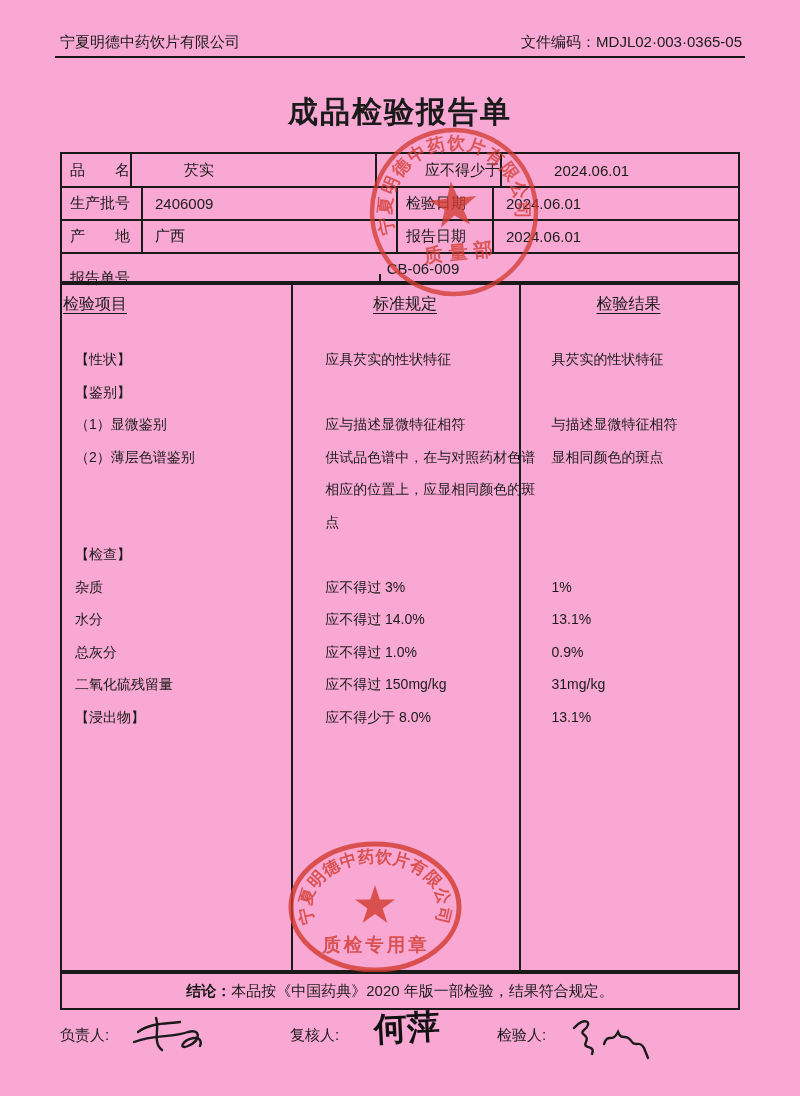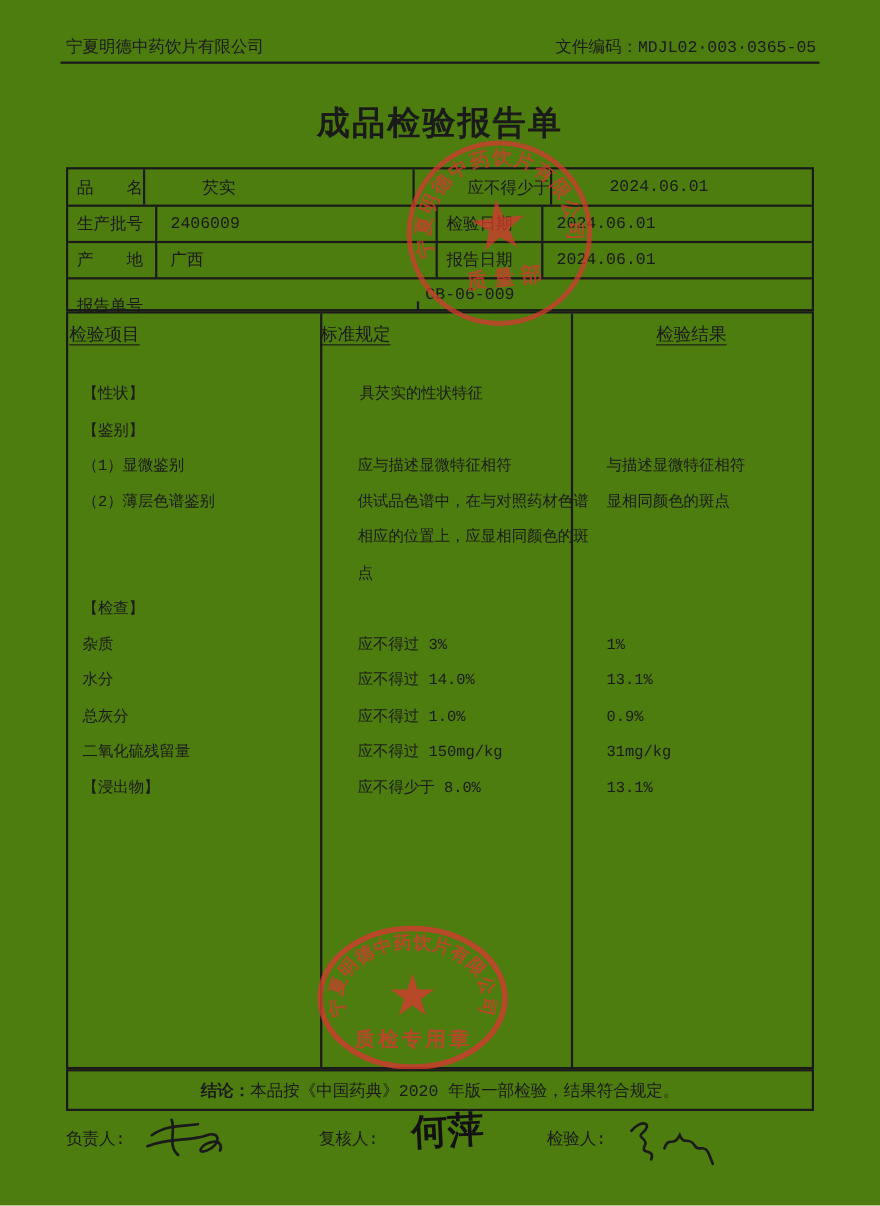--- a/index.html
+++ b/index.html
@@ -1,18 +1,18 @@
 <!DOCTYPE html>
 <html><head>
 <meta charset="utf-8">
 <style>
   html,body{margin:0;padding:0;background:#fff;}
   .page{
-    position:relative;width:800px;height:1096px;background:#4d7c0f;overflow:hidden;
-    font-family:Liberation Mono, monospace;color:#1a1a1a;
+    position:relative;width:800px;height:1096px;background:#f9a8d4;overflow:hidden;
+    font-family:Liberation Sans, sans-serif;color:#1a1a1a;
   }
   .abs{position:absolute;}
   
   .company{left:60px;top:33px;font-size:15px;}
   .doccode{right:58px;top:33px;font-size:15px;}
   .hrule{left:55px;top:56px;width:690px;height:2px;background:#1a1a1a;}
   .title{left:0;top:92px;width:800px;text-align:center;font-size:30px;font-weight:bold;letter-spacing:2px;}
   
   .info-table{left:60px;top:152px;width:680px;height:131px;border:2px solid #1a1a1a;box-sizing:border-box;}
   .irow{display:flex;box-sizing:border-box;border-bottom:2px solid #1a1a1a;}
@@ -27,21 +27,21 @@
   .w-rb{width:377px;padding-left:6px;}
   .h34{height:34px;gap:40px;} .h33{height:33px;} .h31{height:29px;}
   
   .main-table{left:60px;top:283px;width:680px;height:689px;border:2px solid #1a1a1a;box-sizing:border-box;}
   .vdiv{position:absolute;top:0;bottom:0;width:2px;background:#1a1a1a;}
   .vdiv.d1{left:229px;} .vdiv.d2{left:457px;}
   .thead{display:flex;height:58px;box-sizing:border-box;padding-top:9px;font-size:16px;}
   .thc{box-sizing:border-box;}
   .thc u{text-decoration:underline;text-underline-offset:4px;}
   .th-item{width:229px;padding-left:1px;text-align:left;}
-  .th-standard{width:228px;text-align:left;}
+  .th-standard{width:228px;text-align:center;}
   .th-result{width:219px;text-align:center;}
   .trow{display:flex;}
   .tcell{box-sizing:border-box;font-size:14px;line-height:32.5px;min-height:32.5px;}
   .c-item{width:252px;padding-left:13px;}
   .c-standard{width:228px;padding-left:13px;white-space:pre-line;}
   .c-result{width:201px;padding-left:13px;}
   
   .conclusion{left:60px;top:972px;width:680px;height:38px;border:2px solid #1a1a1a;box-sizing:border-box;
     display:flex;align-items:center;justify-content:center;font-size:15px;}
   .conclusion b{font-weight:bold;}
@@ -95,20 +95,21 @@
     <div class="vdiv d2"></div>
 
     <div class="thead">
       <div class="thc th-item"><u>检验项目</u></div>
       <div class="thc th-standard"><u>标准规定</u></div>
       <div class="thc th-result"><u>检验结果</u></div>
     </div>
 
     <div class="trow">
       <div class="tcell c-item">【性状】</div>
+      <div class="tcell c-standard">应具芡实的性状特征</div>
       <div class="tcell c-result">具芡实的性状特征</div>
     </div>
     <div class="trow">
       <div class="tcell c-item">【鉴别】</div>
       <div class="tcell c-standard"></div>
       <div class="tcell c-result"></div>
     </div>
     <div class="trow">
       <div class="tcell c-item">（1）显微鉴别</div>
       <div class="tcell c-standard">应与描述显微特征相符</div>

